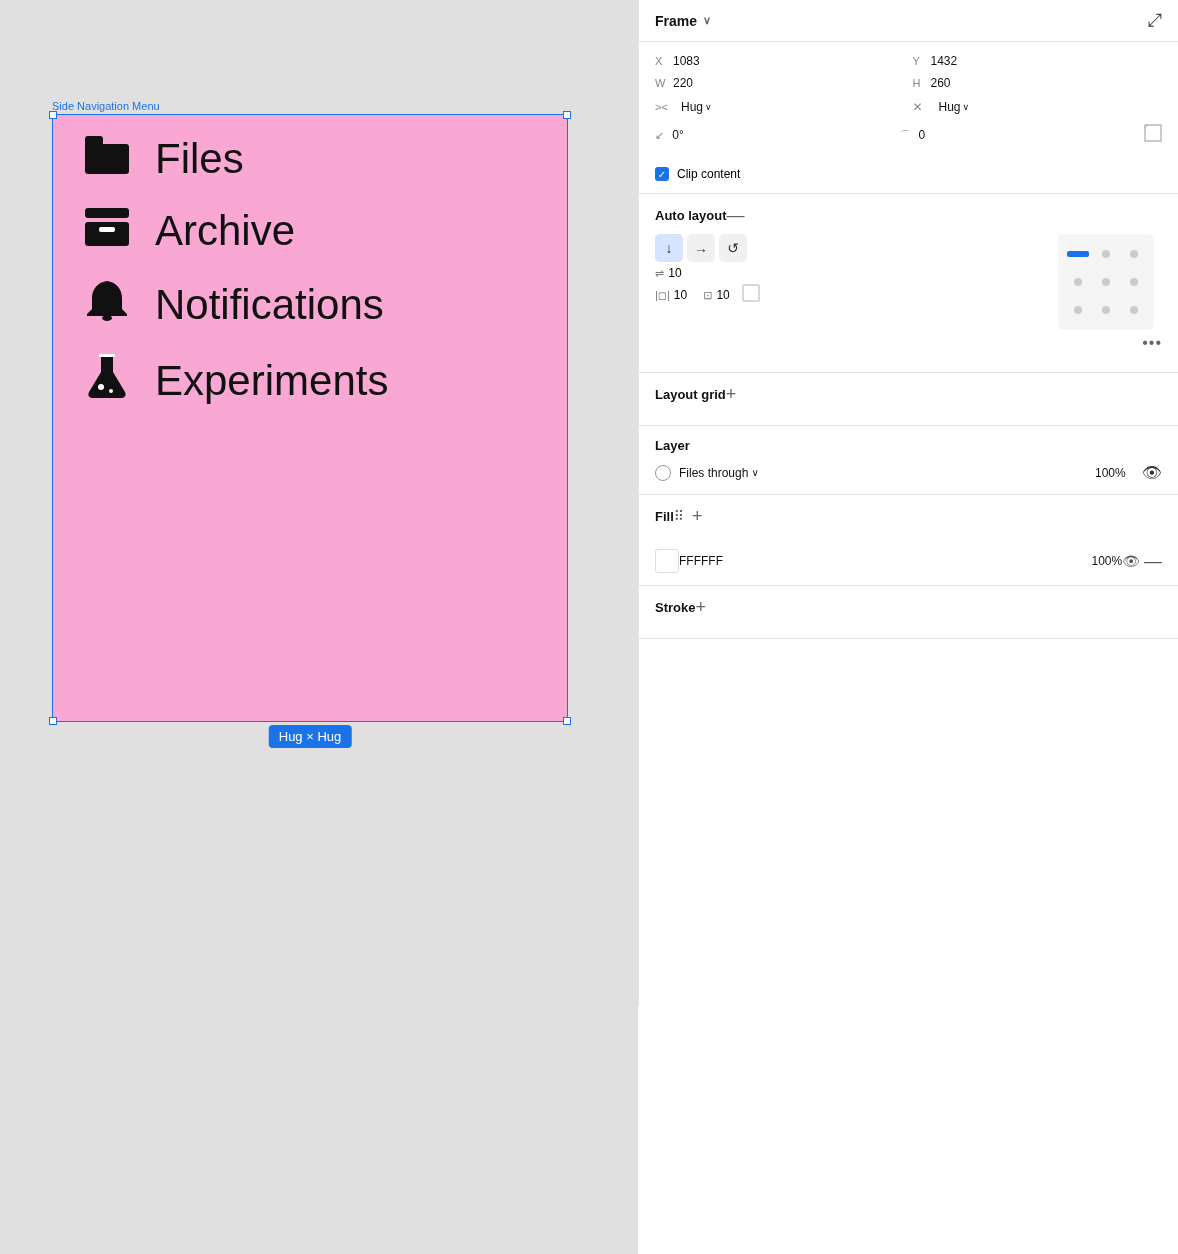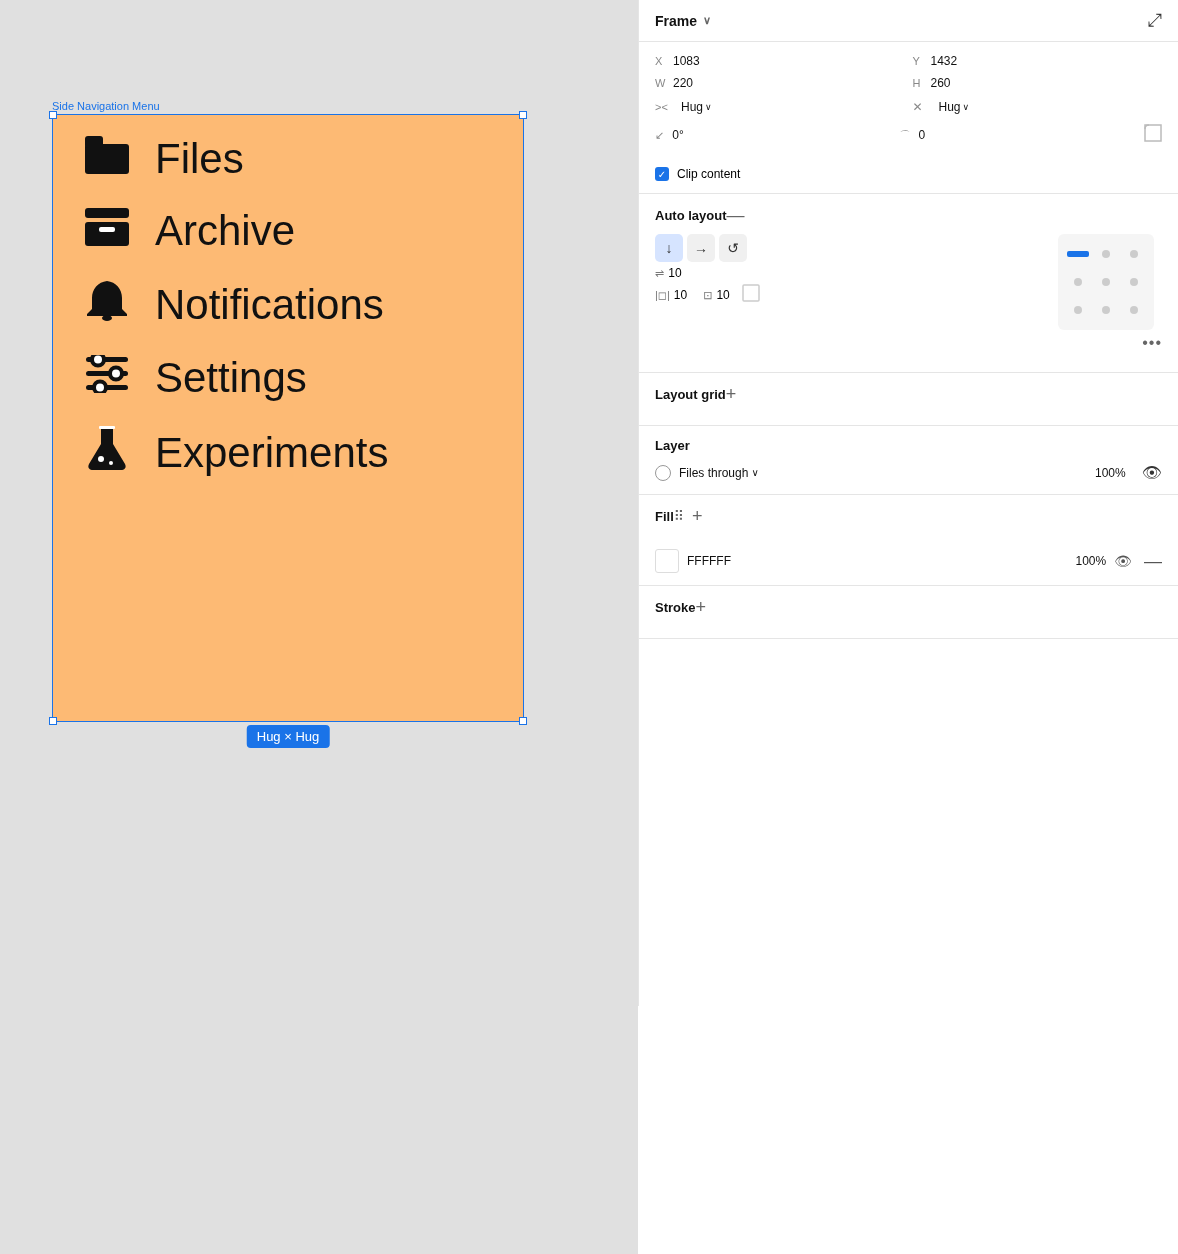--- a/index.html
+++ b/index.html
@@ -27,23 +27,23 @@
       font-size: 11px;
       color: #1a73e8;
       font-weight: 400;
       white-space: nowrap;
     }
 
     .nav-frame {
       position: absolute;
       top: 114px;
       left: 52px;
-      width: 472px;
+      width: 516px;
       height: 608px;
-      background: #fdba74;
+      background: #f9a8d4;
       border: 1.5px solid #1a73e8;
     }
 
     
     .handle {
       position: absolute;
       width: 8px;
       height: 8px;
       background: white;
       border: 1.5px solid #1a73e8;
@@ -309,21 +309,21 @@
       font-size: 16px;
       color: #333;
       cursor: pointer;
       margin-left: 8px;
     }
 
     
     .fill-row {
       display: flex;
       align-items: center;
-      gap: 8px;
+      gap: 0;
       margin-top: 24px;
     }
 
     .fill-swatch {
       width: 24px;
       height: 24px;
       background: #ffffff;
       border: 1px solid #ddd;
       border-radius: 3px;
       flex-shrink: 0;
@@ -422,33 +422,20 @@
       <div class="nav-item">
         <div class="nav-icon">
           <svg width="40" height="42" viewBox="0 0 40 42" fill="none">
             <path d="M20 0 C20 0 20 2 20 2 C11 3 5 10 5 19 L5 30 L0 35 L0 37 L40 37 L40 35 L35 30 L35 19 C35 10 29 3 20 2 Z" fill="#111"></path>
             <ellipse cx="20" cy="39" rx="5" ry="3" fill="#111"></ellipse>
           </svg>
         </div>
         <span class="nav-text">Notifications</span>
       </div>
 
-      <div class="nav-item">
-        <div class="nav-icon">
-          <svg width="42" height="38" viewBox="0 0 42 38" fill="none">
-            <rect x="0" y="2" width="42" height="5" rx="2.5" fill="#111"></rect>
-            <rect x="0" y="16" width="42" height="5" rx="2.5" fill="#111"></rect>
-            <rect x="0" y="30" width="42" height="5" rx="2.5" fill="#111"></rect>
-            <circle cx="12" cy="4.5" r="6" fill="white" stroke="#111" stroke-width="4"></circle>
-            <circle cx="30" cy="18.5" r="6" fill="white" stroke="#111" stroke-width="4"></circle>
-            <circle cx="14" cy="32.5" r="6" fill="white" stroke="#111" stroke-width="4"></circle>
-          </svg>
-        </div>
-        <span class="nav-text">Settings</span>
-      </div>
 
       <div class="nav-item">
         <div class="nav-icon">
           <svg width="40" height="44" viewBox="0 0 40 44" fill="none">
             <path d="M14 0 L14 18 L2 38 C0 42 3 44 6 44 L34 44 C37 44 40 42 38 38 L26 18 L26 0 Z" fill="#111"></path>
             <rect x="12" y="0" width="16" height="3" rx="1" fill="white"></rect>
             <circle cx="14" cy="33" r="3" fill="white"></circle>
             <circle cx="24" cy="37" r="2" fill="white"></circle>
           </svg>
         </div>

